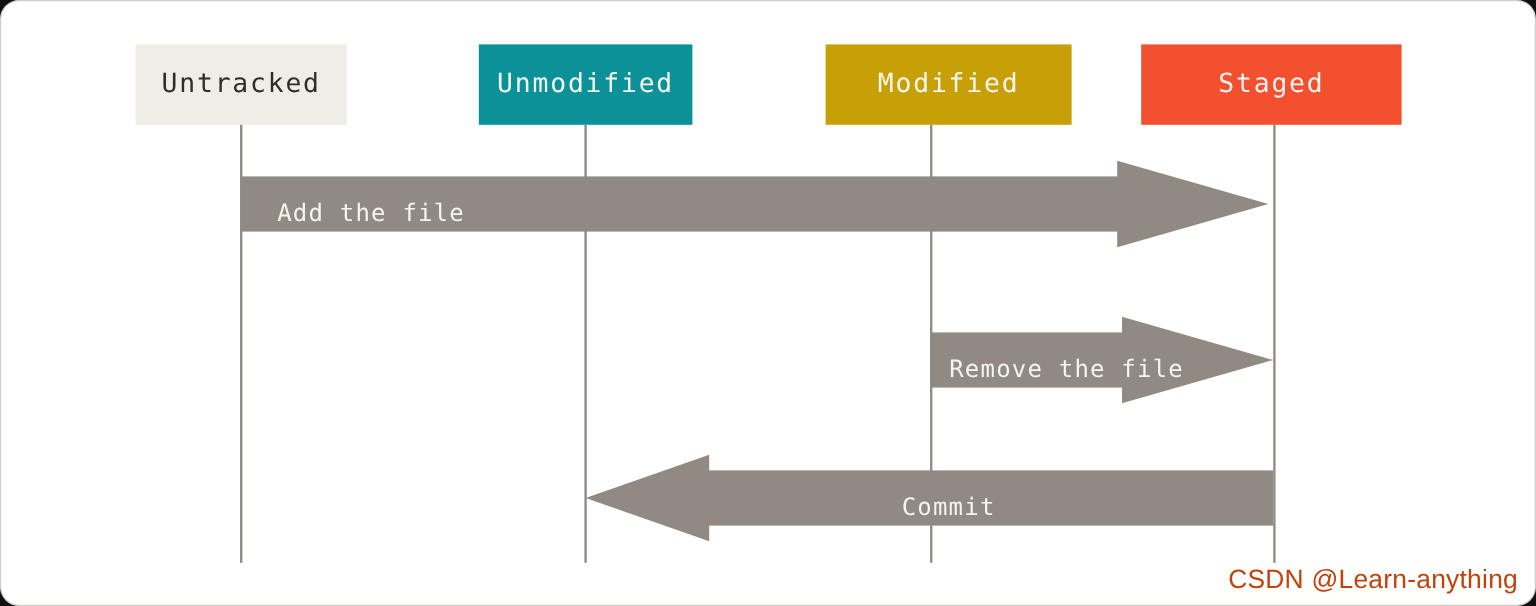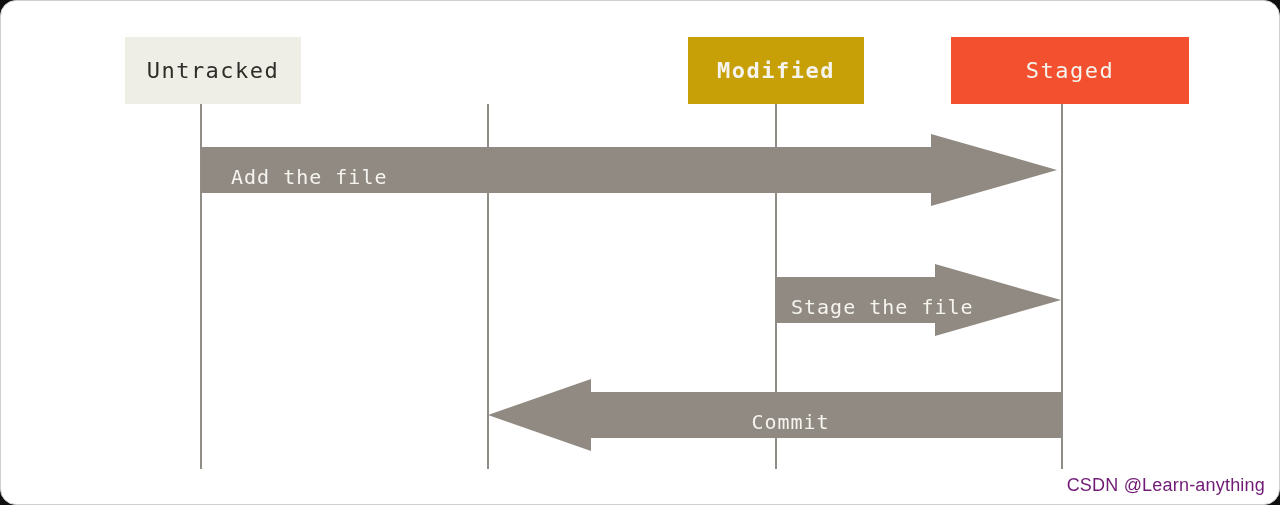--- a/index.html
+++ b/index.html
@@ -11,24 +11,24 @@
     box-sizing:border-box;
     overflow:hidden;
     font-family:"DejaVu Sans Mono", monospace;
   }
   
   .state-box{
     position:absolute;top:36px;height:67px;
     display:flex;align-items:center;justify-content:center;
     font-size:22px;letter-spacing:1.5px;white-space:nowrap;
   }
-  .state-untracked {left:124px;width:176px;background:#efeee6;color:#2f2c29;}
+  .state-untracked {left:112px;width:176px;background:#efeee6;color:#2f2c29;}
   .state-unmodified{left:398px;width:178px;background:#0a9298;color:#f5f4ef;}
-  .state-modified  {left:687px;width:176px;background:#c7a008;color:#f5f4ef;font-weight:bold;}
-  .state-staged    {left:950px;width:238px;background:#f2502e;color:#f5f4ef;}
+  .state-modified  {left:687px;width:205px;background:#c7a008;color:#f5f4ef;}
+  .state-staged    {left:950px;width:217px;background:#f2502e;color:#f5f4ef;}
   
   .lifeline{
     position:absolute;top:103px;height:365px;width:2px;
     background:#908c86;z-index:1;
   }
   
   .arrow{position:absolute;height:72px;z-index:2;}
   .arrow .shaft{position:absolute;top:13px;height:46px;background:#918a83;}
   .arrow .head{position:absolute;top:0;width:0;height:0;
     border-top:36px solid transparent;border-bottom:36px solid transparent;}
@@ -41,30 +41,33 @@
   .arrow-label{
     position:absolute;top:13px;height:59px;z-index:3;
     display:flex;align-items:center;
     color:#f5f4ef;font-size:20px;letter-spacing:1px;white-space:nowrap;
   }
   .arrow-label.center{left:0;right:16px;justify-content:center;margin-left:48px;}
   
   .watermark{
     position:absolute;right:14px;bottom:8px;
     font-family:"Liberation Sans", sans-serif;
-    font-size:18px;color:#701a75;letter-spacing:0.2px;margin-top:44px;
+    font-size:22px;color:#c2410c;letter-spacing:0.2px;margin-top:44px;
   }
 </style>
 </head>
 <body>
 
 <div class="card">
 
   <div class="state-box state-untracked">
     <span>Untracked</span>
+  </div>
+  <div class="state-box state-unmodified">
+    <span>Unmodified</span>
   </div>
   <div class="state-box state-modified">
     <span>Modified</span>
   </div>
   <div class="state-box state-staged">
     <span>Staged</span>
   </div>
 
   <div class="lifeline" style="left:199px"></div>
   <div class="lifeline" style="left:486px"></div>
@@ -74,21 +77,21 @@
   <div class="arrow right" style="left:200px;top:133px;width:856px">
     <div class="shaft"></div>
     <div class="head"></div>
     <span class="arrow-label" style="left:30px">Add the file</span>
   </div>
 
 
   <div class="arrow right" style="left:775px;top:263px;width:285px">
     <div class="shaft"></div>
     <div class="head"></div>
-    <span class="arrow-label" style="left:15px">Stage the file</span>
+    <span class="arrow-label" style="left:15px">Remove the file</span>
   </div>
 
 
   <div class="arrow left short-head" style="left:487px;top:378px;width:573px">
     <div class="shaft"></div>
     <div class="head"></div>
     <span class="arrow-label center">Commit</span>
   </div>
 
   <div class="watermark">CSDN @Learn-anything</div>

